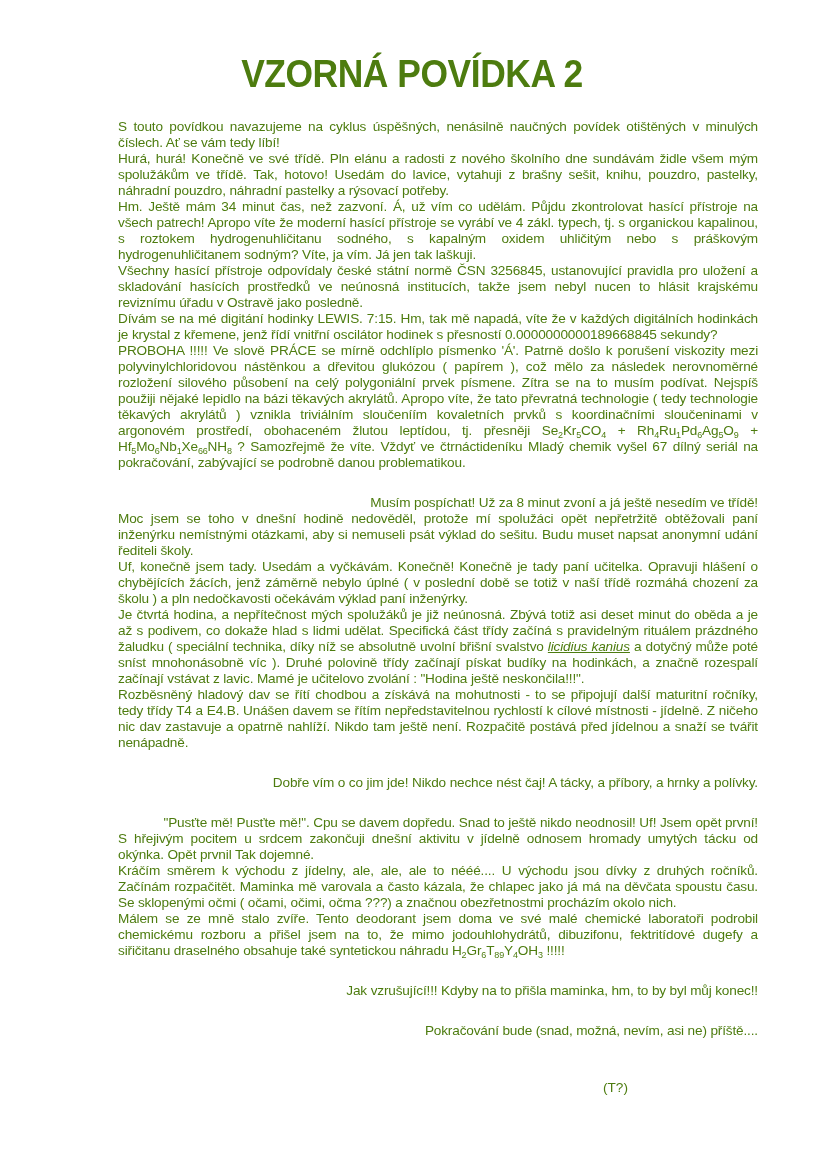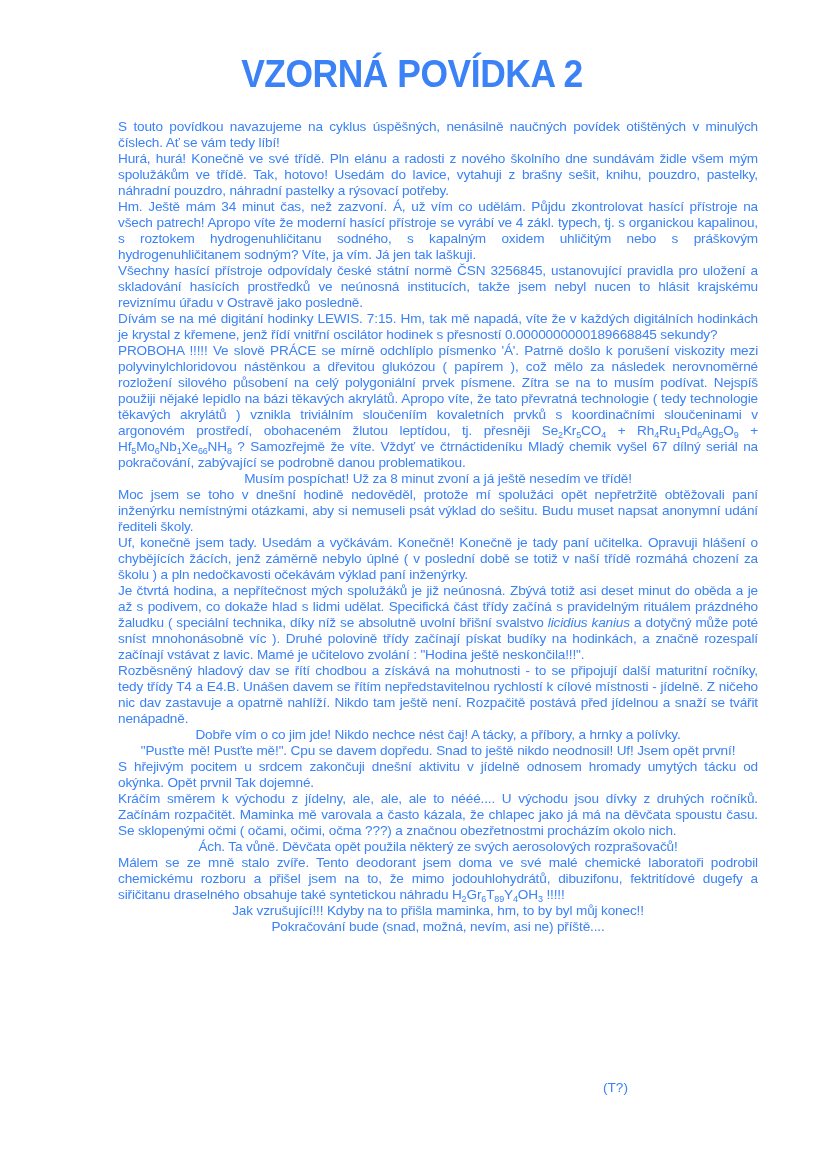--- a/index.html
+++ b/index.html
@@ -1,36 +1,36 @@
 <!DOCTYPE html>
 <html><head>
   <meta charset="utf-8">
   <style>
     html, body { margin: 0; padding: 0; background: #ffffff; }
     body { width: 824px; height: 1150px; position: relative; overflow: hidden; }
     .page {
       position: absolute; left: 0; top: 0; width: 824px; height: 1150px;
-      background: #ffffff; color: #3b82f6;
+      background: #ffffff; color: #4d7c0f;
       font-family: "Liberation Sans", sans-serif;
     }
     .title {
       position: absolute; left: 0; top: 52px; width: 824px; text-align: center;
       font-family: "Liberation Sans", sans-serif;
       font-weight: bold; font-size: 38.5px; letter-spacing: -0.5px;
       transform: scaleX(0.92); transform-origin: center;
     }
     .body {
       position: absolute; left: 118px; top: 119px; width: 640px;
       font-size: 13.6px; line-height: 16px; text-align: justify;
       letter-spacing: -0.15px;
     }
     .para { margin: 0; }
-    .para.left { text-align: center; }
+    .para.left { text-align: right; margin-top: 24px; }
     sub { font-size: 9px; vertical-align: -3px; line-height: 0; }
-    .italic { font-style: italic; }
+    .italic { font-style: italic; text-decoration: underline; }
     .sig {
       position: absolute; left: 603px; top: 1080px; font-size: 13.6px;
     }
   </style>
 </head>
 <body>
 
 <div class="page">
   <div class="title">VZORNÁ POVÍDKA 2</div>
 
@@ -44,20 +44,19 @@
       <span><span>Se</span><sub>2</sub><span>Kr</span><sub>5</sub><span>CO</span><sub>4</sub></span><span> + </span><span><span>Rh</span><sub>4</sub><span>Ru</span><sub>1</sub><span>Pd</span><sub>6</sub><span>Ag</span><sub>5</sub><span>O</span><sub>9</sub></span><span> + </span><span><span>Hf</span><sub>5</sub><span>Mo</span><sub>6</sub><span>Nb</span><sub>1</sub><span>Xe</span><sub>66</sub><span>NH</span><sub>8</sub></span><span> ? Samozřejmě že víte. Vždyť ve čtrnáctideníku Mladý chemik vyšel 67 dílný seriál na pokračování, zabývající se podrobně danou problematikou.</span></p>
     <p class="para left">Musím pospíchat! Už za 8 minut zvoní a já ještě nesedím ve třídě!</p>
     <p class="para">Moc jsem se toho v dnešní hodině nedověděl, protože mí spolužáci opět nepřetržitě obtěžovali paní inženýrku nemístnými otázkami, aby si nemuseli psát výklad do sešitu. Budu muset napsat anonymní udání řediteli školy.</p>
     <p class="para">Uf, konečně jsem tady. Usedám a vyčkávám. Konečně! Konečně je tady paní učitelka. Opravuji hlášení o chybějících žácích, jenž záměrně nebylo úplné ( v poslední době se totiž v naší třídě rozmáhá chození za školu ) a pln nedočkavosti očekávám výklad paní inženýrky.</p>
     <p class="para"><span>Je čtvrtá hodina, a nepřítečnost mých spolužáků je již neúnosná. Zbývá totiž asi deset minut do oběda a je až s podivem, co dokaže hlad s lidmi udělat. Specifická část třídy začíná s pravidelným rituálem prázdného žaludku ( speciální technika, díky níž se absolutně uvolní břišní svalstvo </span><span class="italic">licidius kanius</span><span> a dotyčný může poté sníst mnohonásobně víc ). Druhé polovině třídy začínají pískat budíky na hodinkách, a značně rozespalí začínají vstávat z lavic. Mamé je učitelovo zvolání : "Hodina ještě neskončila!!!".</span></p>
     <p class="para">Rozběsněný hladový dav se řítí chodbou a získává na mohutnosti - to se připojují další maturitní ročníky, tedy třídy T4 a E4.B. Unášen davem se řítím nepředstavitelnou rychlostí k cílové místnosti - jídelně. Z ničeho nic dav zastavuje a opatrně nahlíží. Nikdo tam ještě není. Rozpačitě postává před jídelnou a snaží se tvářit nenápadně.</p>
     <p class="para left">Dobře vím o co jim jde! Nikdo nechce nést čaj! A tácky, a příbory, a hrnky a polívky.</p>
     <p class="para left">"Pusťte mě! Pusťte mě!". Cpu se davem dopředu. Snad to ještě nikdo neodnosil! Uf! Jsem opět první!</p>
     <p class="para">S hřejivým pocitem u srdcem zakončuji dnešní aktivitu v jídelně odnosem hromady umytých tácku od okýnka. Opět prvnil Tak dojemné.</p>
     <p class="para">Kráčím směrem k východu z jídelny, ale, ale, ale to nééé.... U východu jsou dívky z druhých ročníků. Začínám rozpačitět. Maminka mě varovala a často kázala, že chlapec jako já má na děvčata spoustu času. Se sklopenými očmi ( očami, očimi, očma ???) a značnou obezřetnostmi procházím okolo nich.</p>
-    <p class="para left">Ách. Ta vůně. Děvčata opět použila některý ze svých aerosolových rozprašovačů!</p>
     <p class="para"><span>Málem se ze mně stalo zvíře. Tento deodorant jsem doma ve své malé chemické laboratoři podrobil chemickému rozboru a přišel jsem na to, že mimo jodouhlohydrátů, dibuzifonu, fektritídové dugefy a siřičitanu draselného obsahuje také syntetickou náhradu </span><span><span>H</span><sub>2</sub><span>Gr</span><sub>6</sub><span>T</span><sub>89</sub><span>Y</span><sub>4</sub><span>OH</span><sub>3</sub></span><span> !!!!!</span></p>
     <p class="para left">Jak vzrušující!!! Kdyby na to přišla maminka, hm, to by byl můj konec!!</p>
     <p class="para left">Pokračování bude (snad, možná, nevím, asi ne) příště....</p>
   </div>
 
   <div class="sig">(T?)</div>
 </div>
 
 </body></html>

